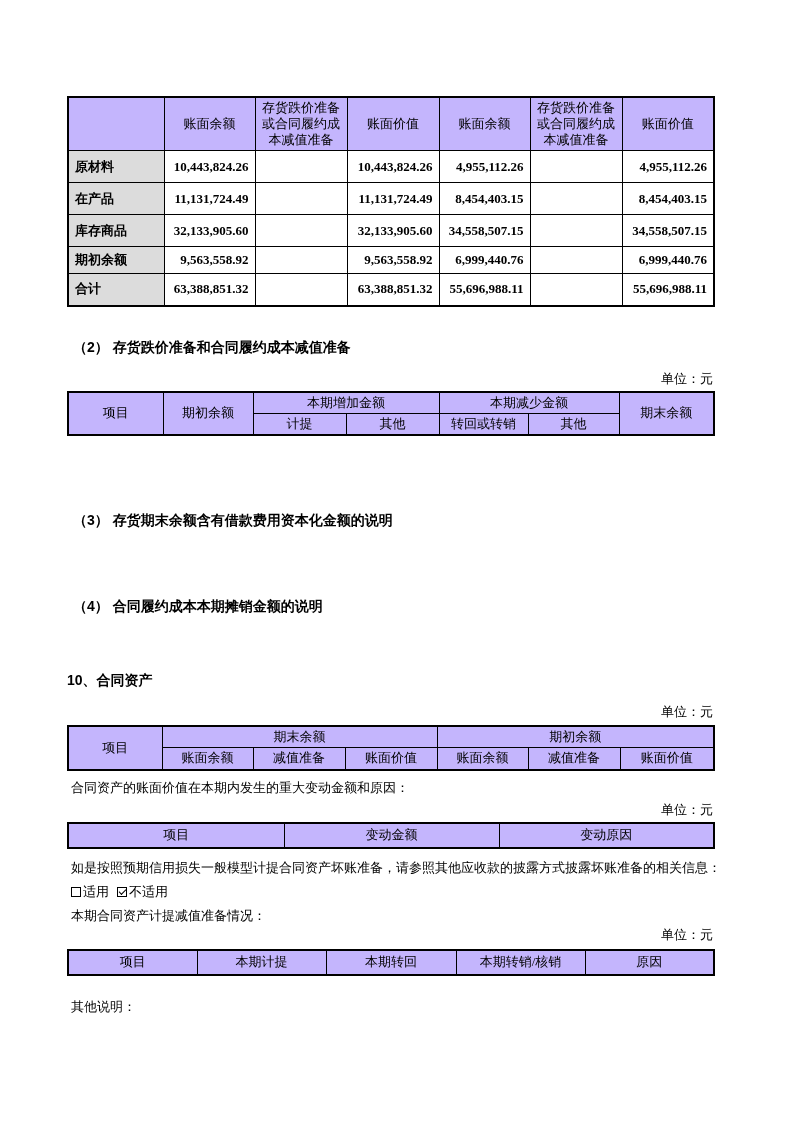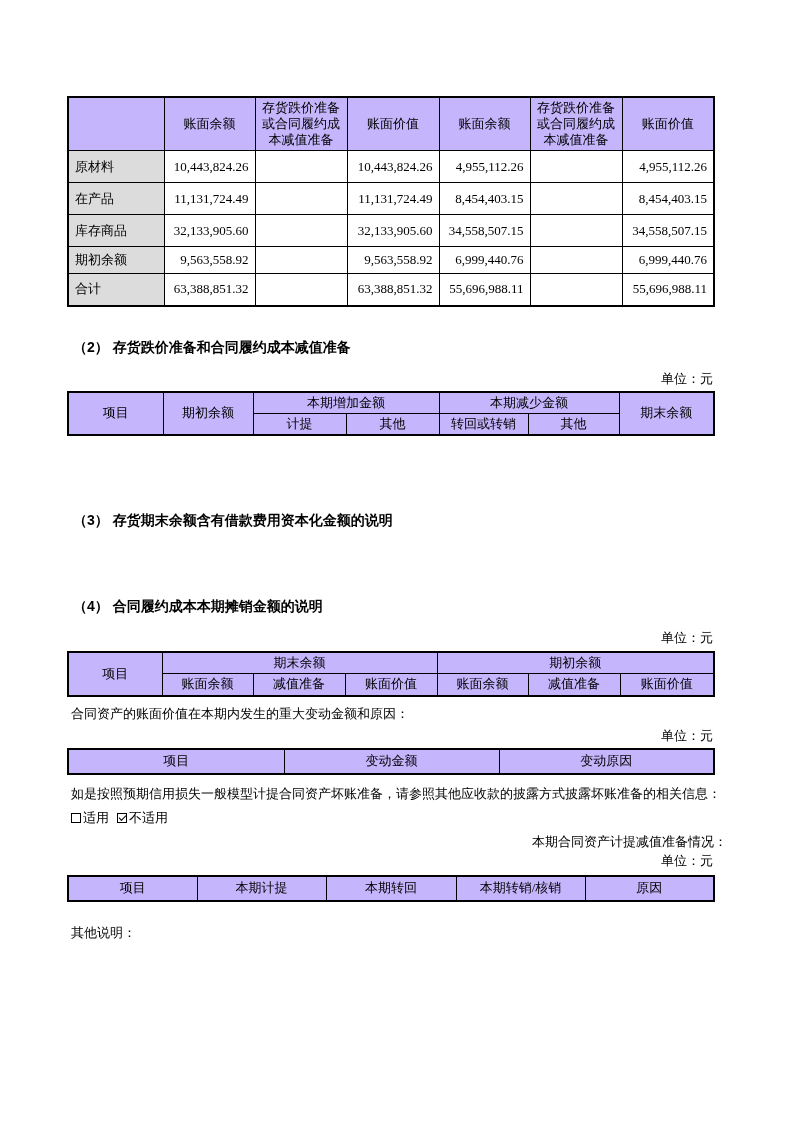--- a/index.html
+++ b/index.html
@@ -10,21 +10,21 @@
     color:#000;
     position:relative;
   }
   .page { width:793px; height:1122px; padding:96px 66px 0 67px; overflow:hidden; }
 
   
   table { border-collapse:collapse; table-layout:fixed; width:646px; }
   table.tbl { border:2px solid #000; }
   th, td { border:1px solid #000; font-size:13px; line-height:16px; overflow:hidden; }
   th { background:#c4b5fd; font-weight:normal; text-align:center; vertical-align:middle; padding:2px 3px; }
-  td { padding:5px 6px; vertical-align:middle; background:#fff; }
+  td { padding:5px 6px; vertical-align:middle; background:#fff;font-weight:bold; }
   td.lbl { background:#dcdcdc; text-align:left; }
   td.num { text-align:right; word-break:break-all; }
   tr.r2 { height:32px; }
   tr.r1 { height:20px; }
   #inventory-table thead tr { height:52px; }
   #provision-table tr { height:20px; }
   #contract-asset-table tr { height:22px; }
   #change-table tr { height:25px; }
   #impairment-table tr { height:25px; }
 
@@ -36,21 +36,21 @@
   .h4 { margin-top:70px; }
   .h10 { margin-top:58px; }
   .unit { text-align:right; font-size:13px; line-height:16px; width:646px; }
   .u1 { margin-top:16px; margin-bottom:4px; }
   .u2 { margin-top:16px; margin-bottom:5px; }
   .u3 { margin-top:6px; margin-bottom:4px; }
   .u4 { margin-top:3px; margin-bottom:6px; }
   .para { font-size:13px; line-height:16px; padding-left:4px; }
   .p1 { margin-top:9px; }
   .p2 { margin-top:11px; }
-  .p3 { margin-top:8px;text-align:right; }
+  .p3 { margin-top:8px; }
   .p-other { margin-top:23px; }
   .check-line { margin-top:8px; font-size:13px; line-height:16px; padding-left:4px; }
   .check-group { display:inline-block; margin-right:8px; }
 
   
   .checkbox {
     display:inline-block; width:10px; height:10px; border:1px solid #000;
     position:relative; vertical-align:-1px; margin-right:2px;
   }
   .checkbox.checked::after {
@@ -159,20 +159,21 @@
         <th>计提</th>
         <th>其他</th>
         <th>转回或转销</th>
         <th>其他</th>
       </tr>
     </tbody>
   </table>
 
   <div class="heading sub-heading h3">（3） 存货期末余额含有借款费用资本化金额的说明</div>
   <div class="heading sub-heading h4">（4） 合同履约成本本期摊销金额的说明</div>
+  <div class="heading h10">10、合同资产</div>
 
   <div class="unit u2">单位：元</div>
 
   <table class="tbl" id="contract-asset-table">
     <colgroup>
       <col style="width:94px">
         <col style="width:91px">
         <col style="width:92px">
         <col style="width:92px">
       <col style="width:91px">

